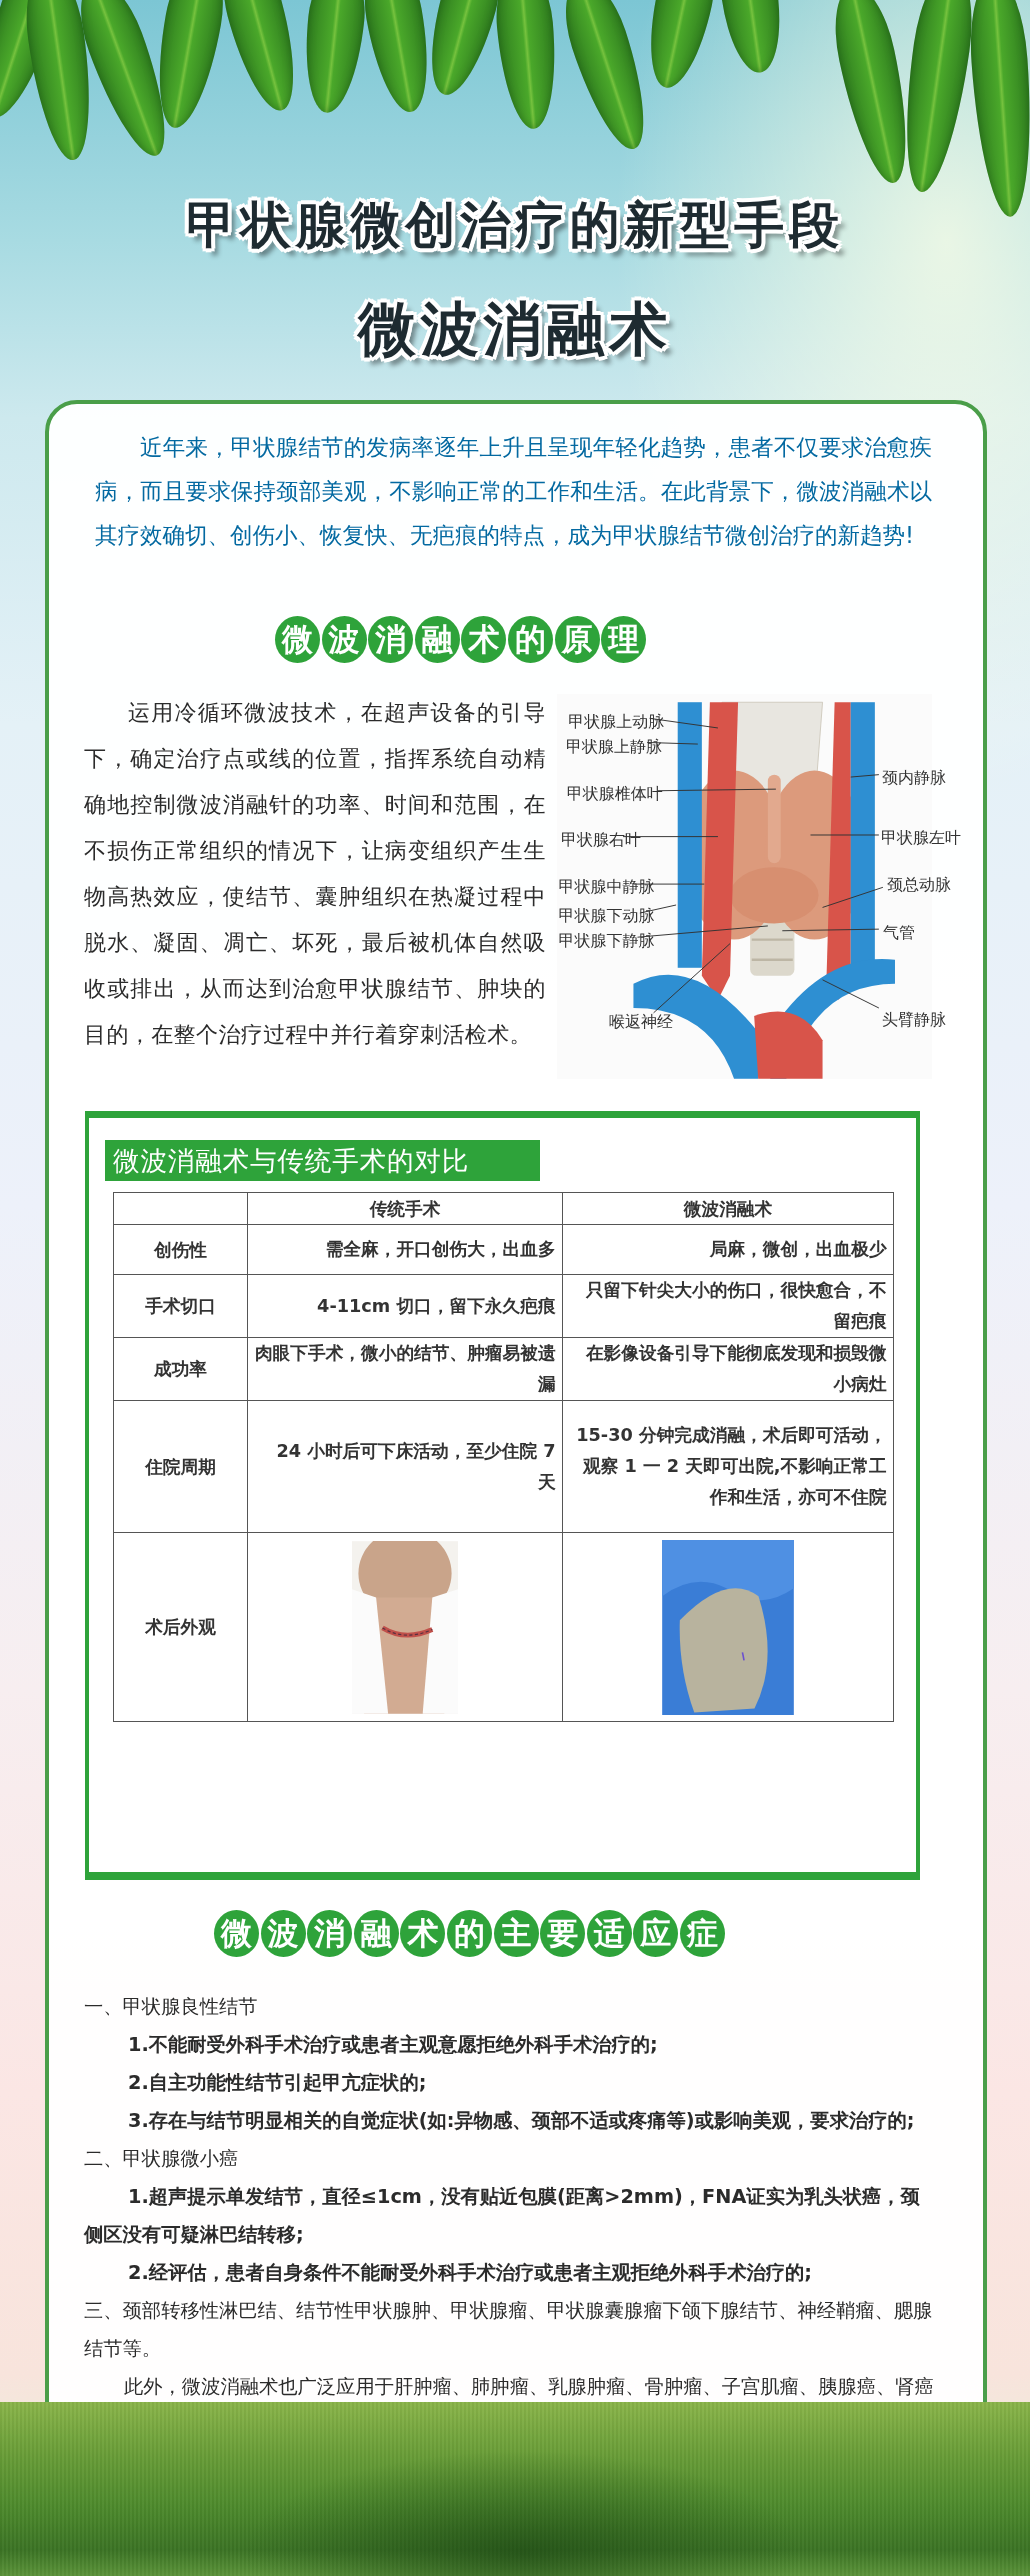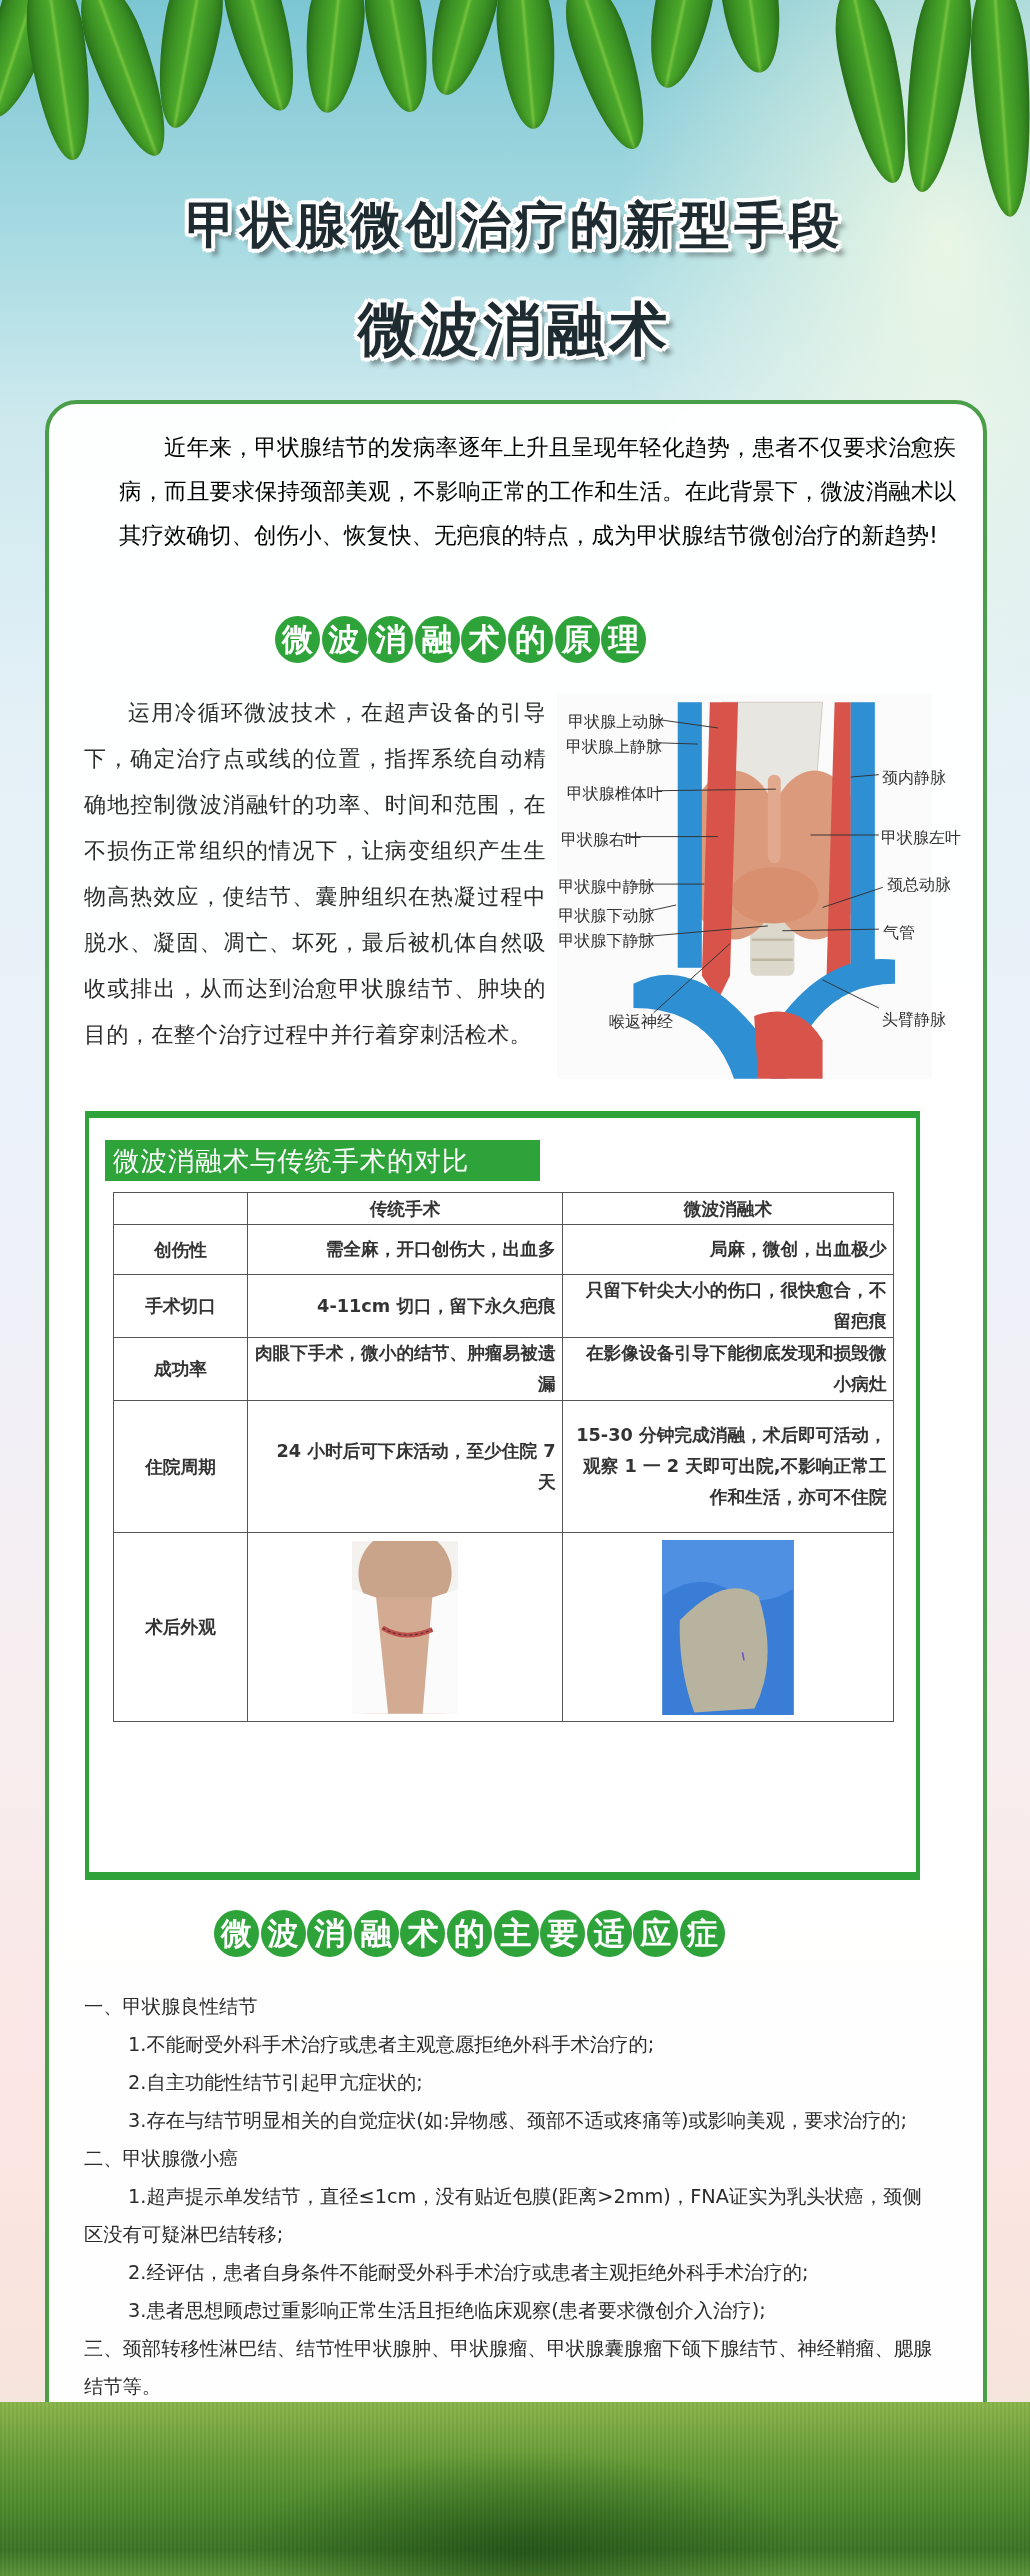--- a/index.html
+++ b/index.html
@@ -39,23 +39,22 @@
   .title-line.l2 { font-size: 58px; line-height: 89px; margin-top: 14.5px; }
 
   
   .panel {
     position: absolute; left: 45px; top: 400px; width: 942px; height: 2102px;
     background: rgba(255,255,255,0.96);
     border: 4px solid #4a9e49; border-radius: 32px;
   }
   .intro {
     position: absolute; left: 95px; top: 425px; width: 837px;
-    font-size: 22.5px; line-height: 44px; color: #000000; text-indent: 45px;
+    font-size: 22.5px; line-height: 44px; color: #0369a1; text-indent: 45px;
     text-align: justify;
-    margin-left: 24px;
   }
   .circle-heading { position: absolute; display: flex; gap: 1.6px; }
   .circle {
     width: 45px; height: 47px; border-radius: 50%;
     background: #2ea33a; color: #fff; font-weight: 900;
     display: flex; align-items: center; justify-content: center;
     font-size: 31px; box-shadow: 0 0 0 0.8px #fff;
   }
   .principle-text {
     position: absolute; left: 84px; top: 690px; width: 462px;
@@ -92,21 +91,21 @@
   table.cmp td.rowlabel { text-align: center; width: 134px; }
   table.cmp td.cell { padding: 0 6.4px; line-height: 31px; text-align: right; }
   .photo-cell { text-align: center; }
   .photo { display: inline-block; vertical-align: middle; }
 
   
   .ind {
     position: absolute; left: 84px; top: 1988px; width: 853px;
     font-size: 19.3px; line-height: 38px; color: #2b2b2b;
   }
-  .ind .sub { padding-left: 44px; }
+  .ind .sub { padding-left: 44px; font-weight: bold; }
   .ind .sub.wrap { padding-left: 0; text-indent: 44px; }
   .ind .para { text-indent: 40px; }
 
   
   .grass {
     position: absolute; left: 0; top: 2402px; width: 1030px; height: 174px;
     background:
       repeating-linear-gradient(90deg, rgba(0,0,0,0.04) 0 1.6px, rgba(255,255,255,0.03) 1.6px 4px),
       linear-gradient(180deg, #8ab54a 0%, #6ea13a 25%, #4d8a2c 60%, #3b7424 85%, #5c943a 100%);
   }
@@ -295,19 +294,18 @@
 </div>
 
 <div class="ind">
   <div>一、甲状腺良性结节</div>
   <div class="sub">1.不能耐受外科手术治疗或患者主观意愿拒绝外科手术治疗的;</div>
   <div class="sub">2.自主功能性结节引起甲亢症状的;</div>
   <div class="sub">3.存在与结节明显相关的自觉症状(如:异物感、颈部不适或疼痛等)或影响美观，要求治疗的;</div>
   <div>二、甲状腺微小癌</div>
   <div class="sub wrap">1.超声提示单发结节，直径≤1cm，没有贴近包膜(距离&gt;2mm)，FNA证实为乳头状癌，颈侧区没有可疑淋巴结转移;</div>
   <div class="sub">2.经评估，患者自身条件不能耐受外科手术治疗或患者主观拒绝外科手术治疗的;</div>
-  <div class="sub">3.患者思想顾虑过重影响正常生活且拒绝临床观察(患者要求微创介入治疗);</div>
   <div>三、颈部转移性淋巴结、结节性甲状腺肿、甲状腺瘤、甲状腺囊腺瘤下颌下腺结节、神经鞘瘤、腮腺结节等。</div>
   <div class="para">此外，微波消融术也广泛应用于肝肿瘤、肺肿瘤、乳腺肿瘤、骨肿瘤、子宫肌瘤、胰腺癌、肾癌等实体性肿瘤的临床治疗。</div>
 </div>
 
 <div class="grass"></div>
 
 
 </body></html>

